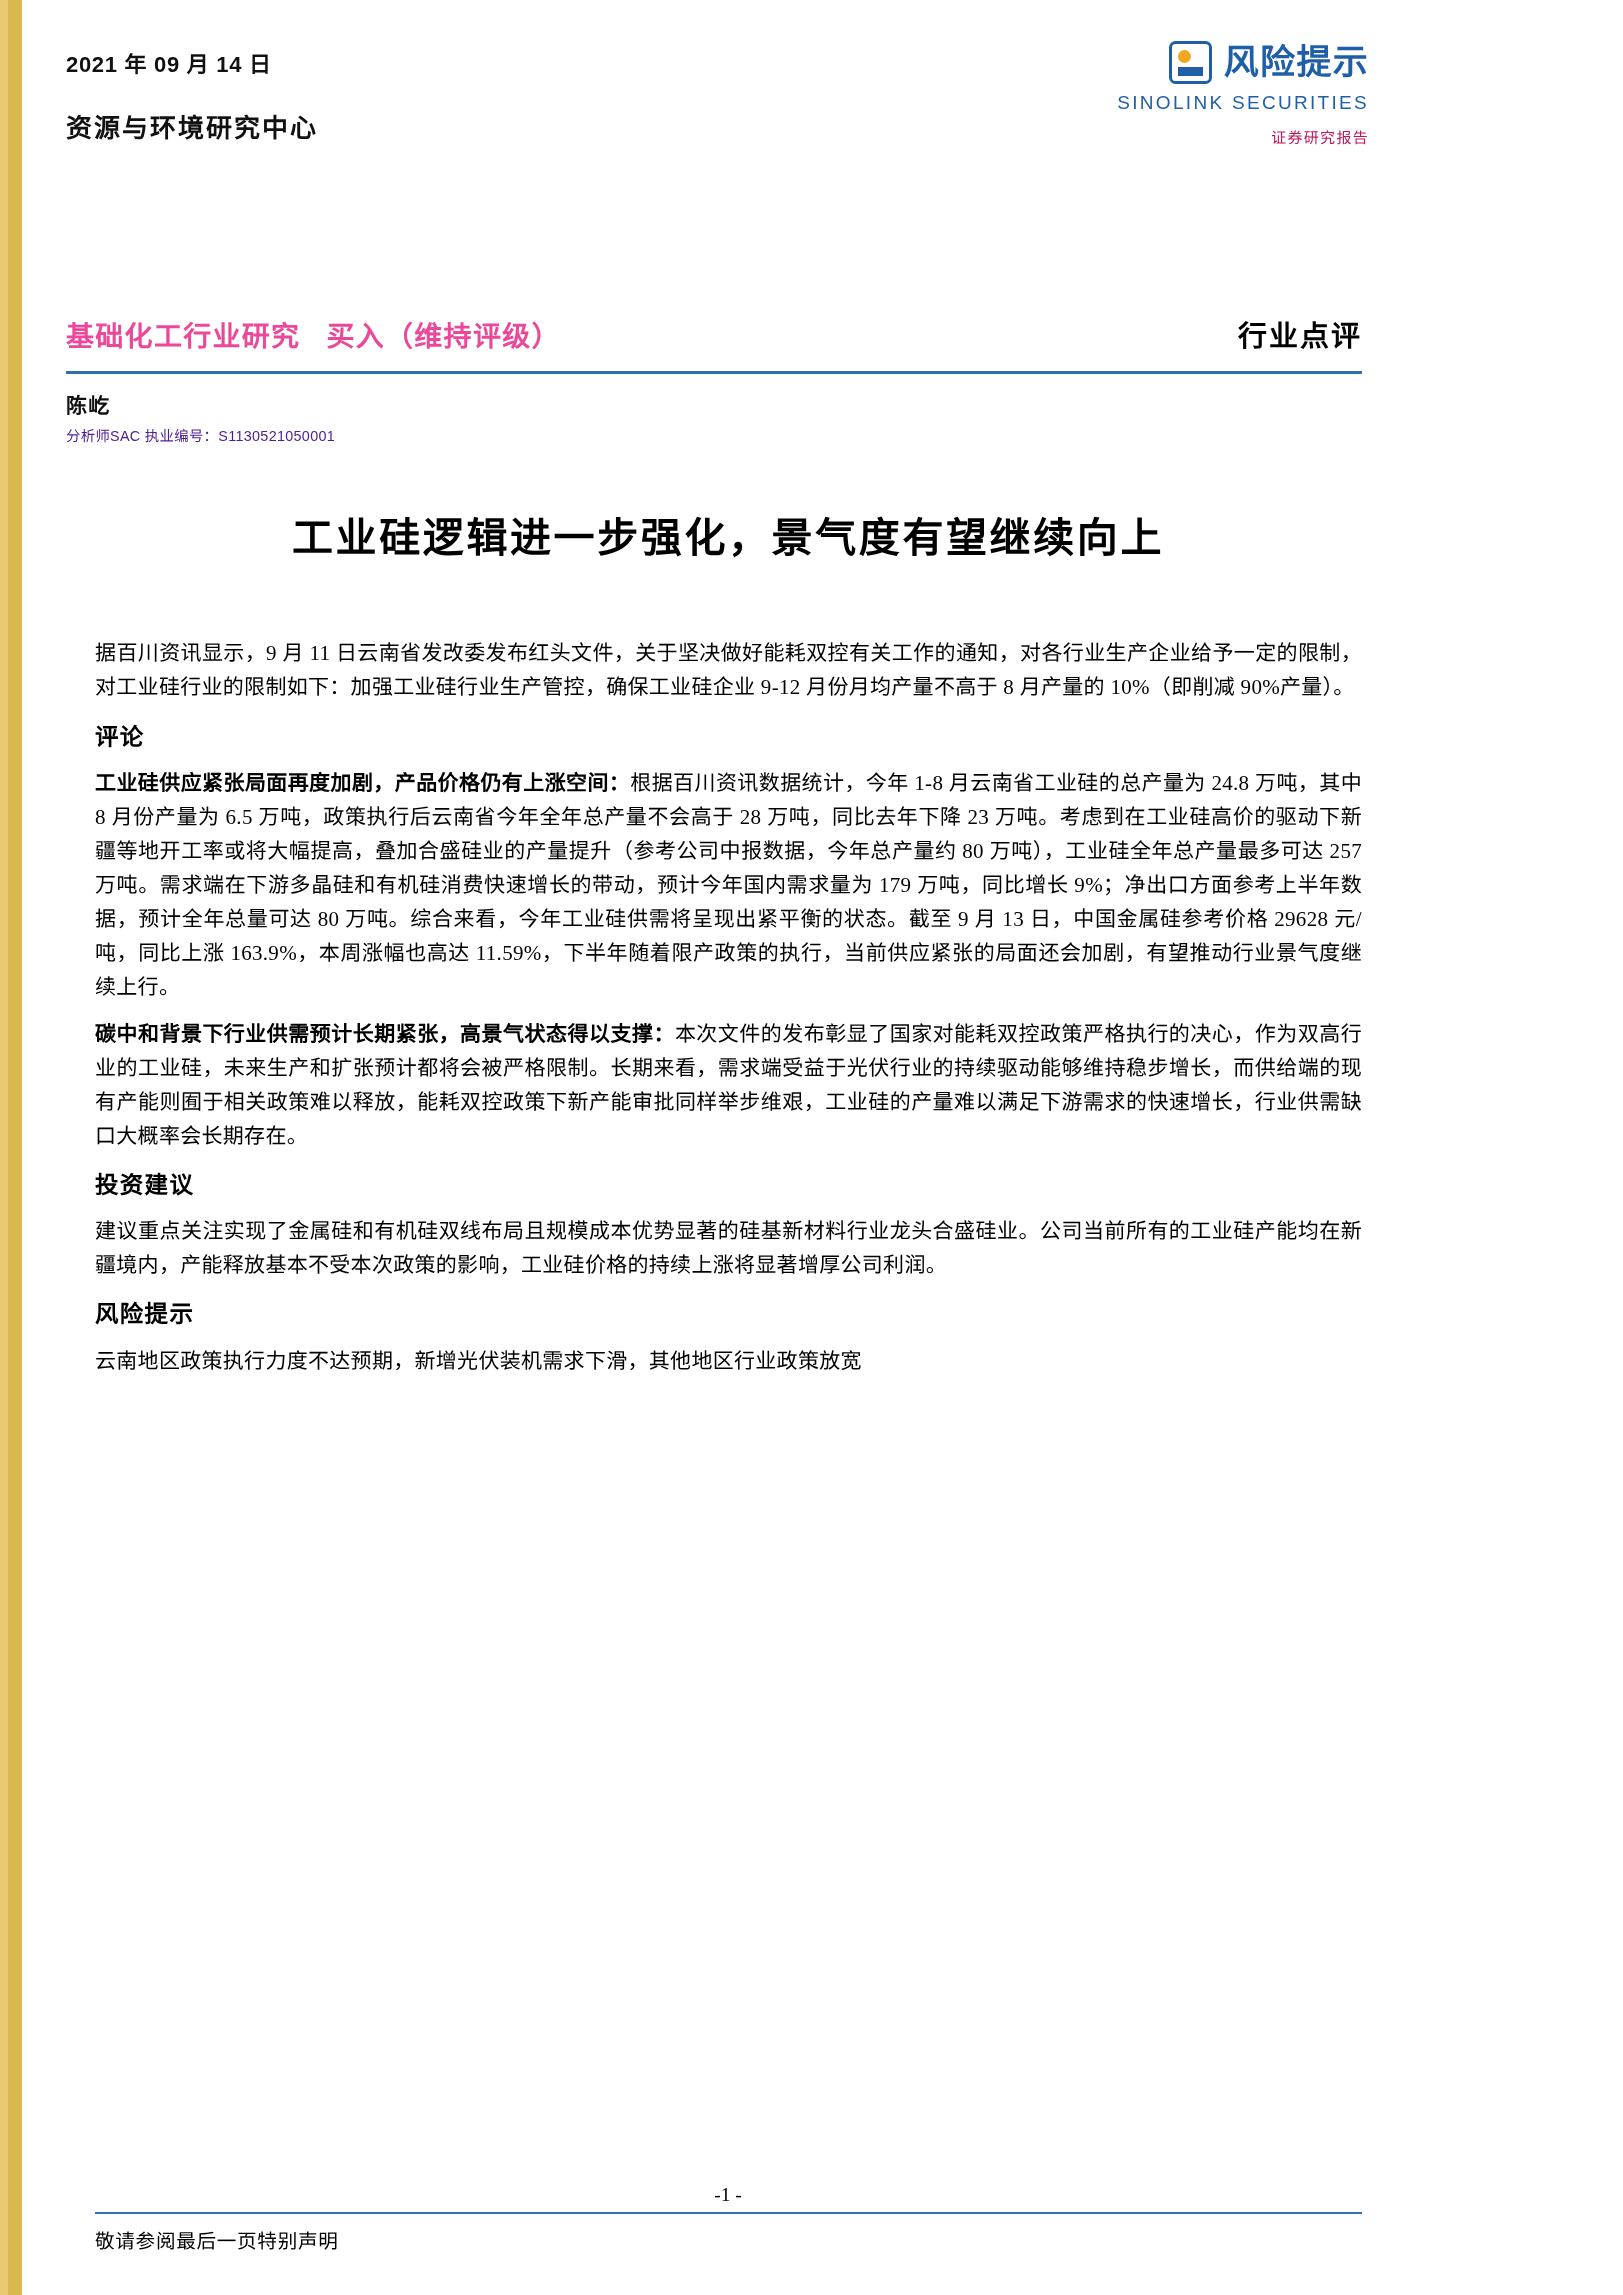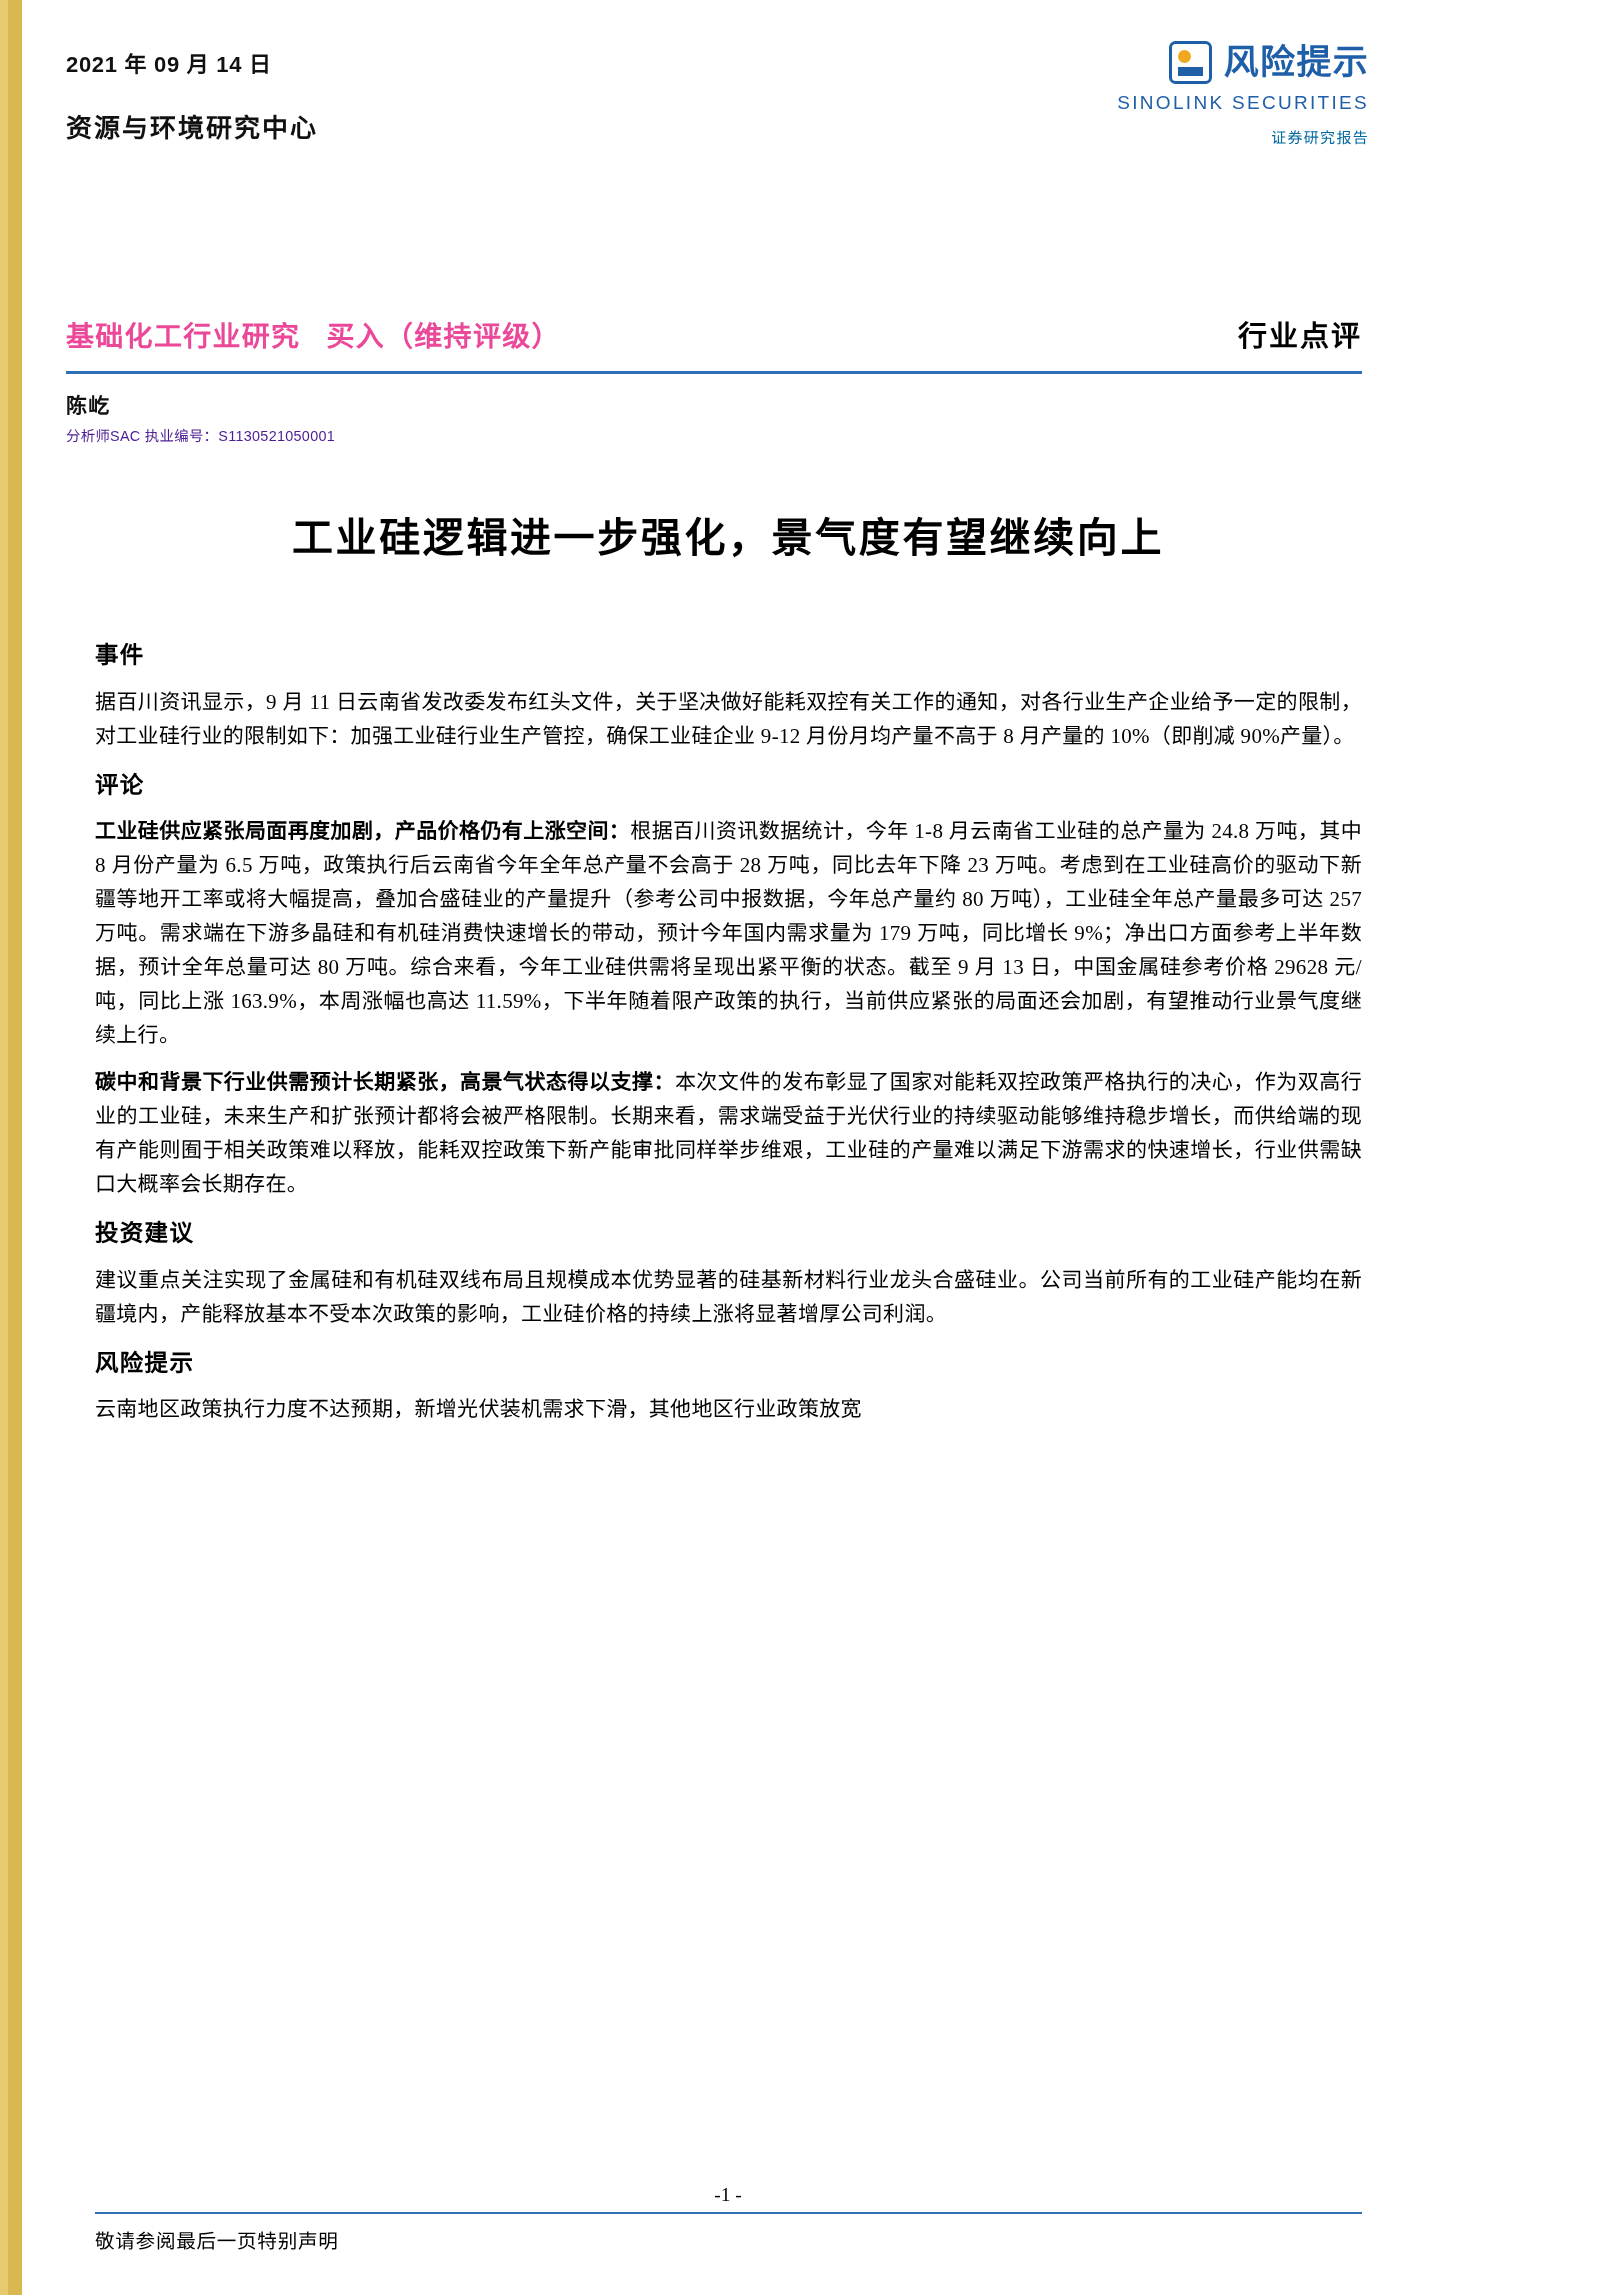--- a/index.html
+++ b/index.html
@@ -119,21 +119,21 @@
     font-size: 19px;
     letter-spacing: 2.3px;
     color: #1f5fa8;
     text-align: right;
   }
   .logo-sub {
     margin-top: 11.8px;
     font-family: "Liberation Serif", serif;
     font-size: 15px;
     letter-spacing: 1.3px;
-    color: #0369a1;
+    color: #be185d;
     text-align: right;
   }
 
   .industry-row {
     position: relative;
     margin: 37px 72px 0 44px;
     display: flex;
     align-items: flex-end;
     justify-content: space-between;
   }
@@ -283,21 +283,20 @@
 
     <div class="analyst-block">
       <div class="analyst-name">陈屹</div>
       <div class="analyst-cert">分析师SAC 执业编号：S1130521050001</div>
     </div>
 
     <div class="doc-title">工业硅逻辑进一步强化，景气度有望继续向上</div>
 
     <div class="body">
 
-      <h2 class="section">事件</h2>
       <p class="para">据百川资讯显示，9 月 11 日云南省发改委发布红头文件，关于坚决做好能耗双控有关工作的通知，对各行业生产企业给予一定的限制，对工业硅行业的限制如下：加强工业硅行业生产管控，确保工业硅企业 9-12 月份月均产量不高于 8 月产量的 10%（即削减 90%产量）。</p>
 
       <h2 class="section section-gap">评论</h2>
       <p class="para"><span class="bold-lead">工业硅供应紧张局面再度加剧，产品价格仍有上涨空间：</span><span>根据百川资讯数据统计，今年 1-8 月云南省工业硅的总产量为 24.8 万吨，其中 8 月份产量为 6.5 万吨，政策执行后云南省今年全年总产量不会高于 28 万吨，同比去年下降 23 万吨。考虑到在工业硅高价的驱动下新疆等地开工率或将大幅提高，叠加合盛硅业的产量提升（参考公司中报数据，今年总产量约 80 万吨），工业硅全年总产量最多可达 257 万吨。需求端在下游多晶硅和有机硅消费快速增长的带动，预计今年国内需求量为 179 万吨，同比增长 9%；净出口方面参考上半年数据，预计全年总量可达 80 万吨。综合来看，今年工业硅供需将呈现出紧平衡的状态。截至 9 月 13 日，中国金属硅参考价格 29628 元/吨，同比上涨 163.9%，本周涨幅也高达 11.59%，下半年随着限产政策的执行，当前供应紧张的局面还会加剧，有望推动行业景气度继续上行。</span></p>
 
       <p class="para"><span class="bold-lead">碳中和背景下行业供需预计长期紧张，高景气状态得以支撑：</span><span>本次文件的发布彰显了国家对能耗双控政策严格执行的决心，作为双高行业的工业硅，未来生产和扩张预计都将会被严格限制。长期来看，需求端受益于光伏行业的持续驱动能够维持稳步增长，而供给端的现有产能则囿于相关政策难以释放，能耗双控政策下新产能审批同样举步维艰，工业硅的产量难以满足下游需求的快速增长，行业供需缺口大概率会长期存在。</span></p>
 
       <h2 class="section section-gap">投资建议</h2>
       <p class="para">建议重点关注实现了金属硅和有机硅双线布局且规模成本优势显著的硅基新材料行业龙头合盛硅业。公司当前所有的工业硅产能均在新疆境内，产能释放基本不受本次政策的影响，工业硅价格的持续上涨将显著增厚公司利润。</p>
 

